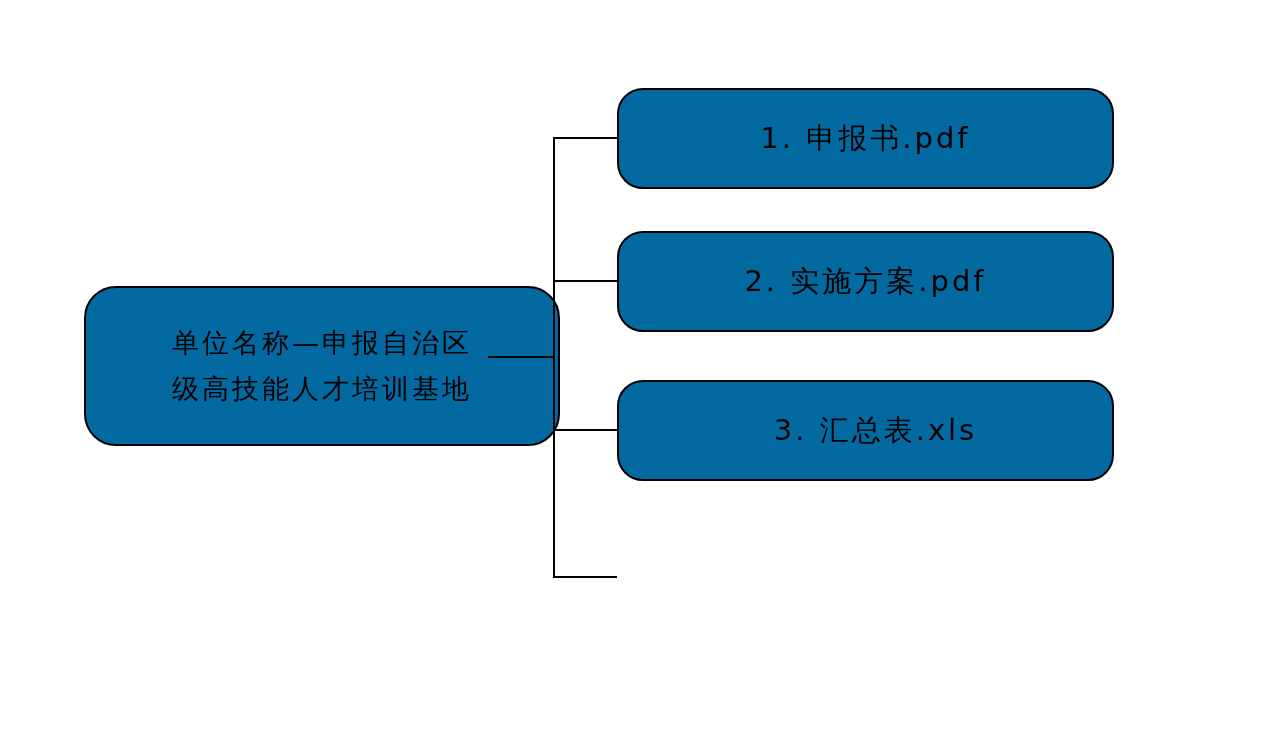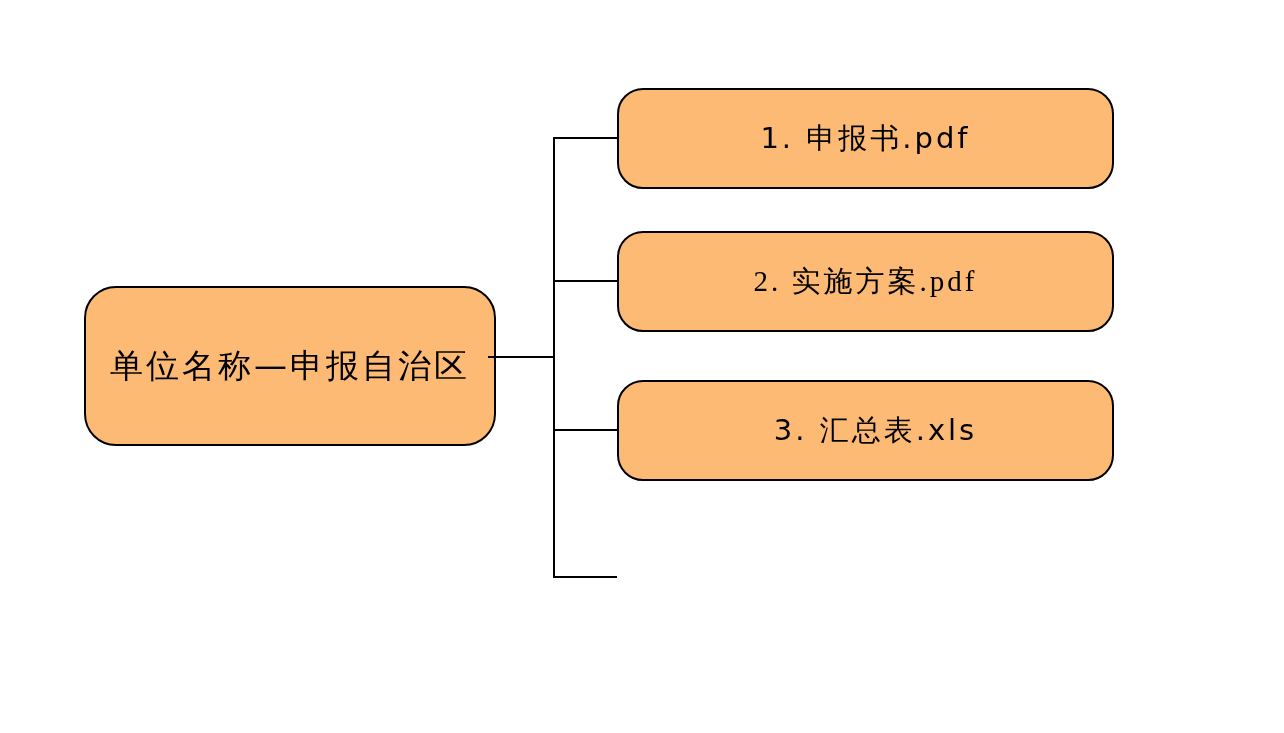--- a/index.html
+++ b/index.html
@@ -13,46 +13,46 @@
     height: 733px;
     background: #ffffff;
     font-family: "DejaVu Sans", sans-serif;
     color: #000000;
     overflow: hidden;
   }
   .node {
     position: absolute;
     box-sizing: border-box;
     border: 2.5px solid #000000;
-    background: #fdba74;
+    background: #0369a1;
     display: flex;
     align-items: center;
     justify-content: center;
     text-align: center;
   }
   .root-node {
     left: 84px;
     top: 286px;
-    width: 412px;
+    width: 476px;
     height: 160px;
     border-radius: 32px;
-    font-size: 33px;
+    font-size: 27px;
     letter-spacing: 3px;
     line-height: 46px;
   }
   .file-node {
     left: 617px;
     width: 497px;
     height: 101px;
     border-radius: 26px;
     font-size: 29px;
     letter-spacing: 3px;
   }
   .file-node.n1 { top: 88px; }
-  .file-node.n2 { top: 231px; font-family: Liberation Serif, serif; }
+  .file-node.n2 { top: 231px; }
   .file-node.n3 { top: 380px; padding-left: 20px; }
   .file-node.n4 { top: 527px; }
   .line {
     position: absolute;
     background: #000000;
   }
   .line.h { height: 2px; }
   .line.v { width: 2px; }
   .root-line  { left: 488px; top: 356px; width: 66px; }
   .trunk-line { left: 553px; top: 137px; height: 441px; }
@@ -62,20 +62,21 @@
   .branch-4   { left: 555px; top: 576px; width: 62px; }
 </style>
 </head>
 <body>
 
 <div class="canvas">
 
   <div class="node root-node">
     <div>
       <span>单位名称—申报自治区</span><br>
+      <span>级高技能人才培训基地</span>
     </div>
   </div>
 
   <div class="line h root-line"></div>
   <div class="line v trunk-line"></div>
   <div class="line h branch-1"></div>
   <div class="line h branch-2"></div>
   <div class="line h branch-3"></div>
   <div class="line h branch-4"></div>
 

